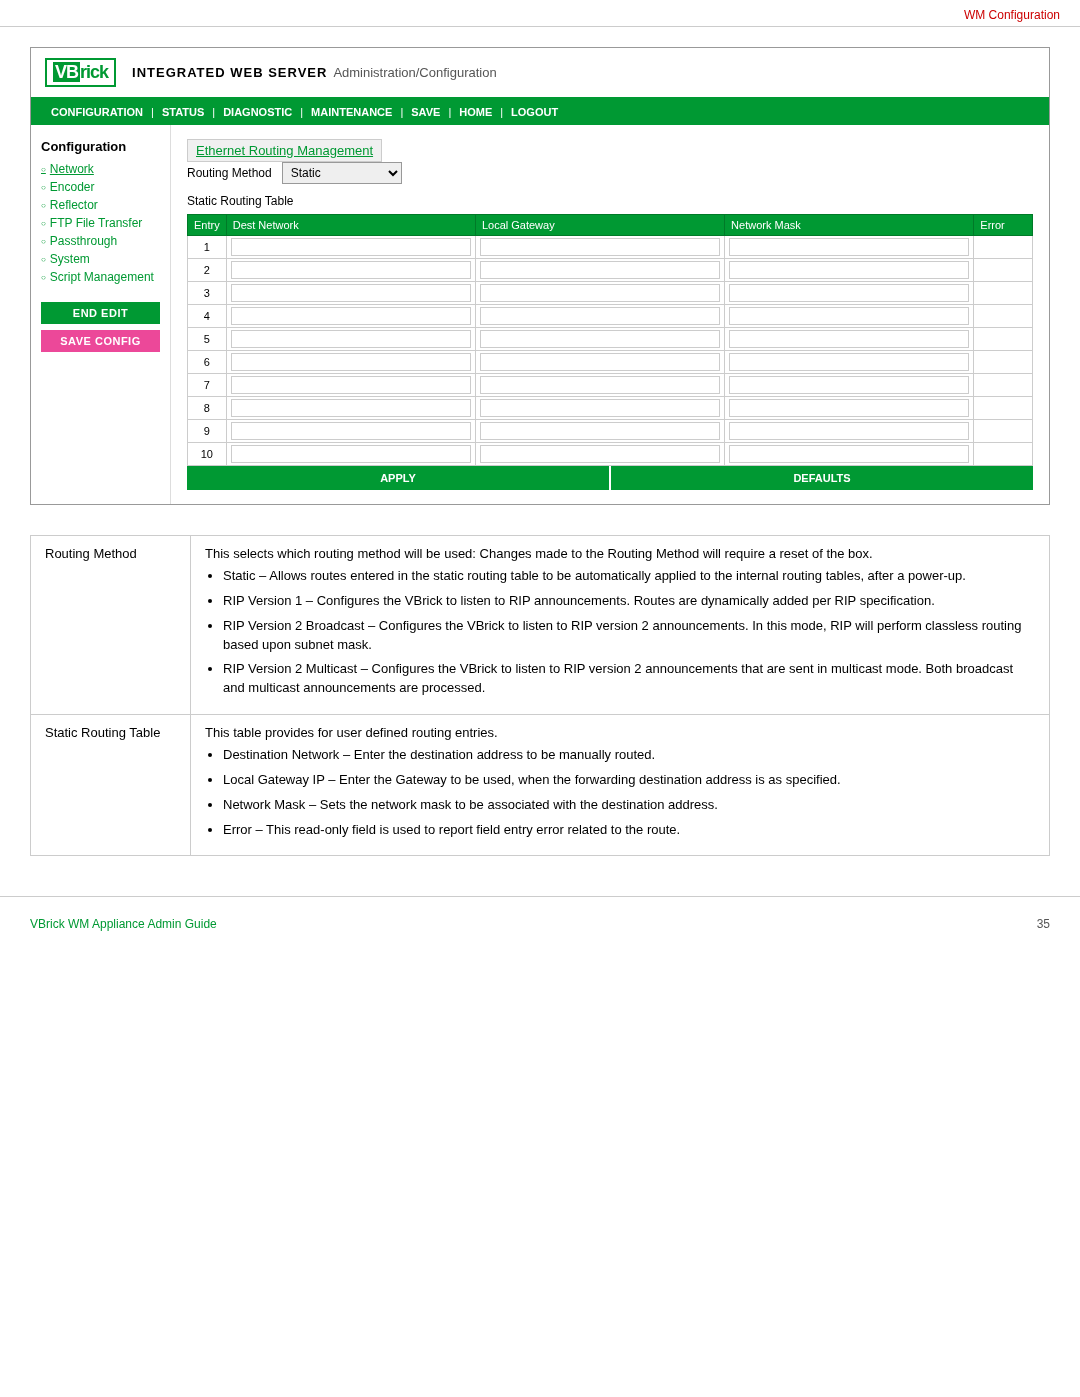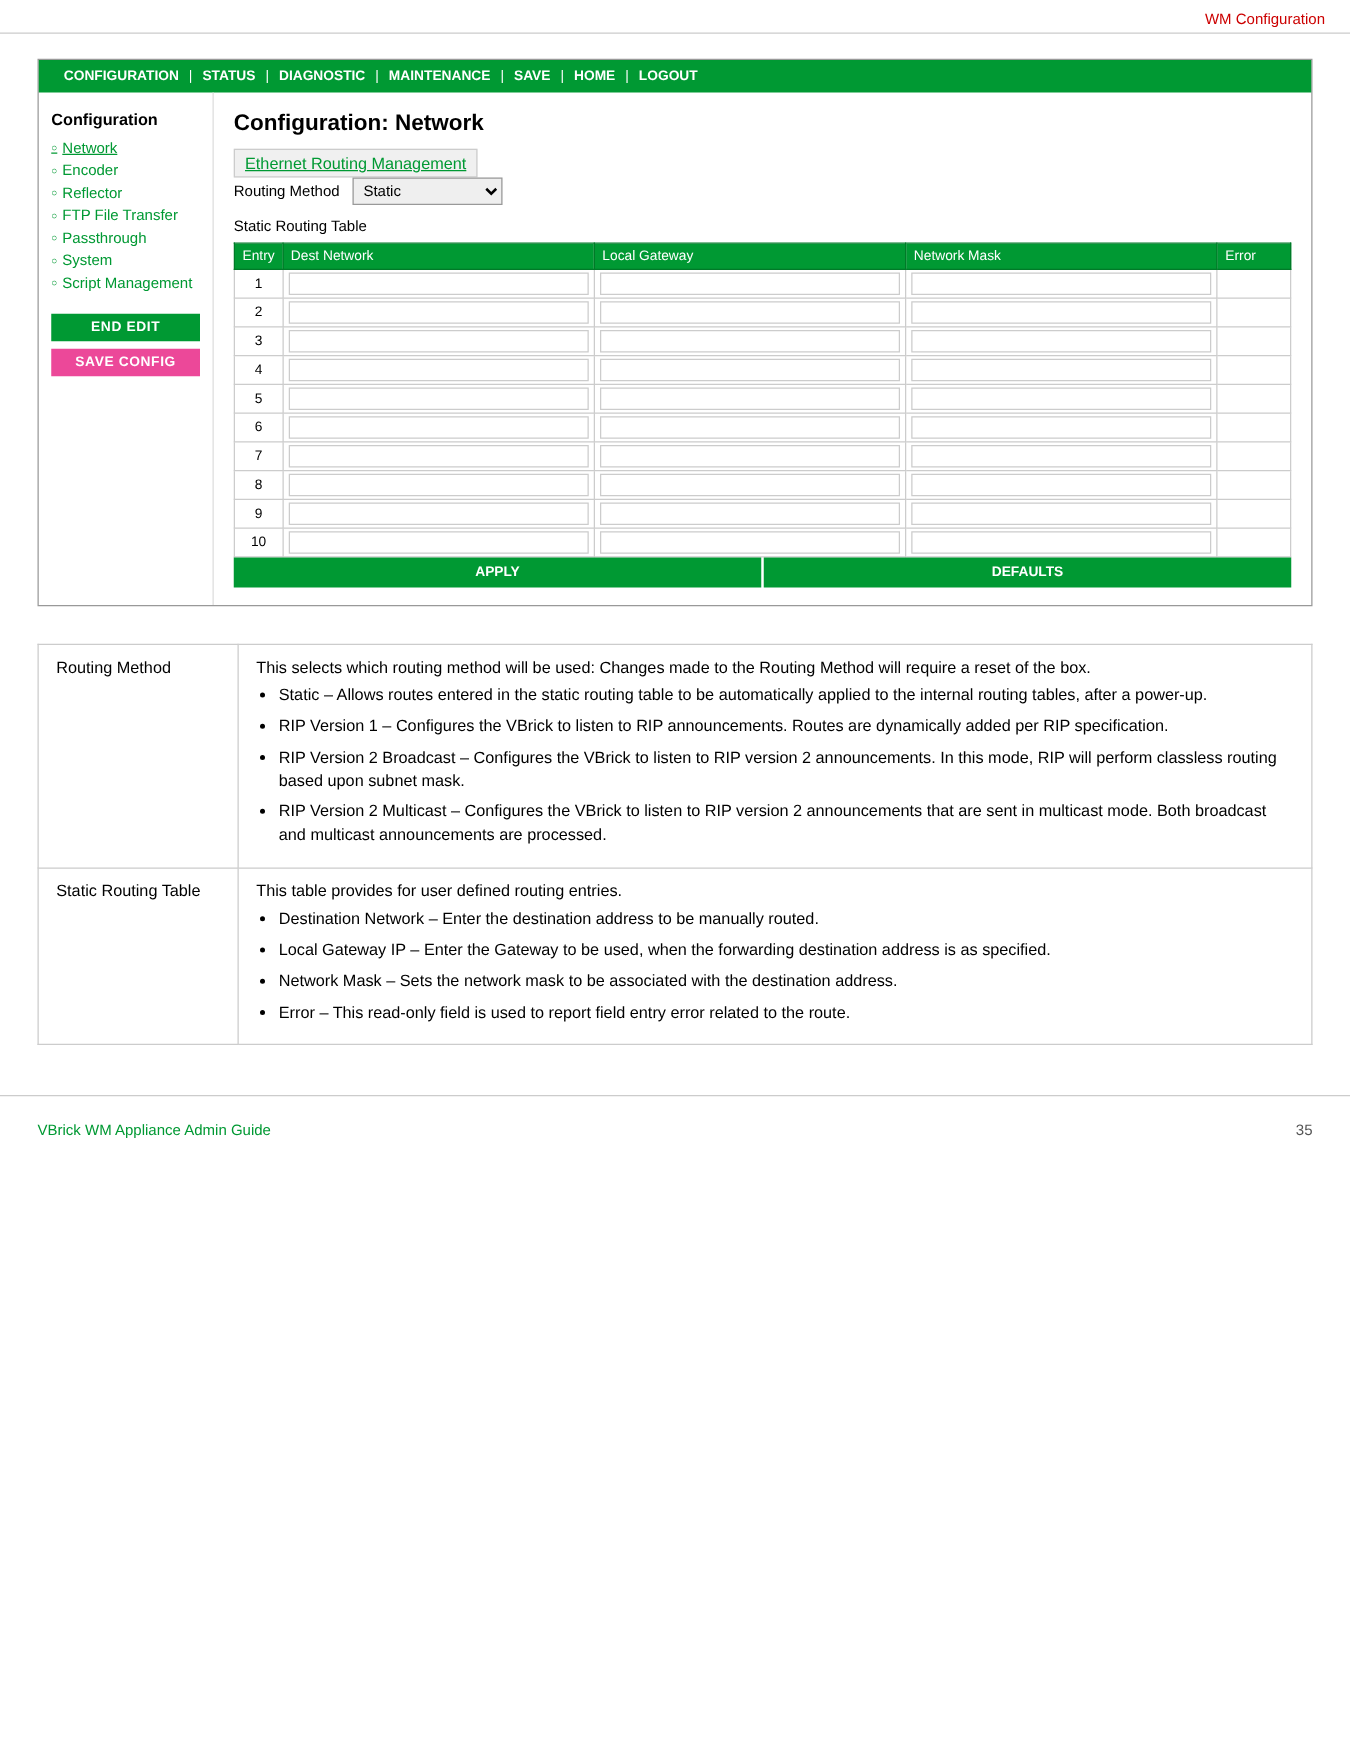--- a/index.html
+++ b/index.html
@@ -320,20 +320,27 @@
 <body>
 
 <div class="top-bar">
   <a class="top-bar-link">WM Configuration</a>
 </div>
 
 <div class="main-content">
 
   <div class="ws-panel">
 
+    <div class="ws-header">
+      <div class="ws-logo">
+        <span style="color:#fff; background:#009933; padding:0 2px;">VB</span><span style="color:#009933;">rick</span>
+      </div>
+      <span class="ws-title">INTEGRATED WEB SERVER</span>
+      <span class="ws-subtitle">Administration/Configuration</span>
+    </div>
 
     <div class="nav-bar">
       <span class="nav-item">CONFIGURATION</span>
       <span class="nav-separator">|</span>
       <span class="nav-item">STATUS</span>
       <span class="nav-separator">|</span>
       <span class="nav-item">DIAGNOSTIC</span>
       <span class="nav-separator">|</span>
       <span class="nav-item">MAINTENANCE</span>
       <span class="nav-separator">|</span>
@@ -367,21 +374,20 @@
           <span>System</span>
         </div>
         <div class="sidebar-item">
           <span>Script Management</span>
         </div>
         <button class="btn-end-edit">END EDIT</button>
         <button class="btn-save-config">SAVE CONFIG</button>
       </div>
 
       <div class="panel-main">
-        <div class="page-title">Configuration: Network</div>
         <div class="ethernet-link">Ethernet Routing Management</div>
 
         <div class="routing-method-row">
           <span class="routing-label">Routing Method</span>
           <select class="routing-select">
             <option>Static</option>
             <option>RIP Version 1</option>
             <option>RIP Version 2 Broadcast</option>
             <option>RIP Version 2 Multicast</option>
           </select>

